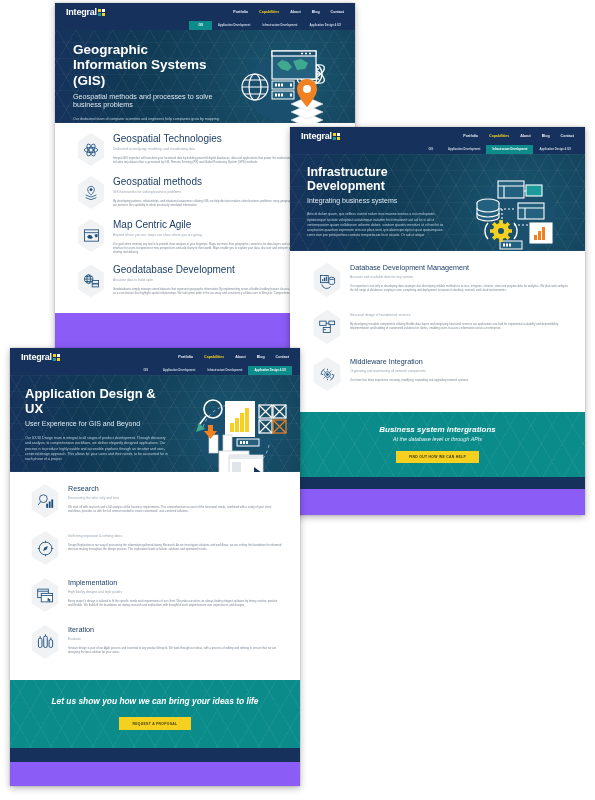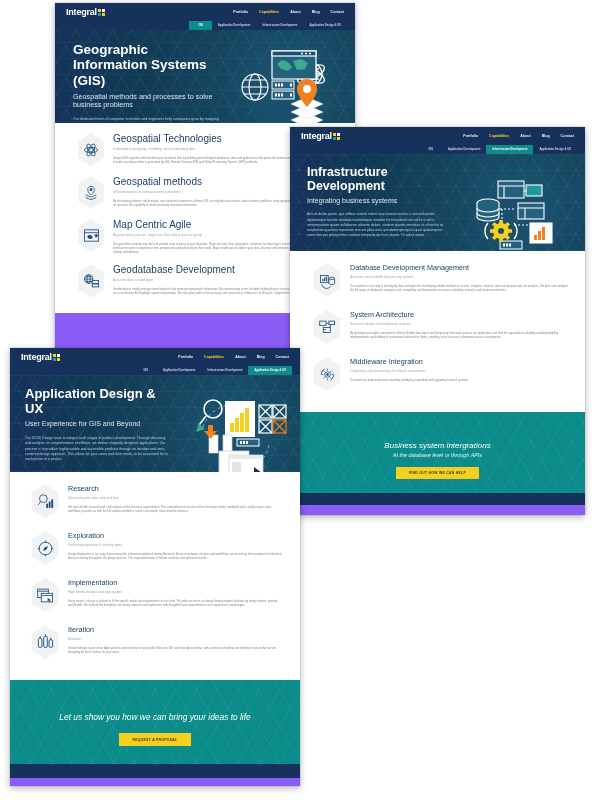--- a/index.html
+++ b/index.html
@@ -113,21 +113,21 @@
     overflow: hidden;
   }
   .cta::before{
     content:"";
     position:absolute; inset:0;
     background-image:
       repeating-linear-gradient(60deg, rgba(255,255,255,.05) 0 1px, transparent 1px 18px),
       repeating-linear-gradient(-60deg, rgba(255,255,255,.05) 0 1px, transparent 1px 18px);
   }
   .cta > * { position: relative; z-index: 2; }
-  .cta-title { color: #ffffff; font-style: italic; font-weight: normal; margin-top: 16px; }
+  .cta-title { color: #ffffff; font-style: italic; font-weight: bold; }
   .cta-sub   { color: #e6f5f5; font-style: italic; }
   .cta-btn {
     display: inline-block;
     background: #f5d020; color: #3a3a12;
     border: none; font-weight: bold;
     letter-spacing: .3px;
     cursor: pointer;
   }
   .footer-strip { background: #16325c; }
 
@@ -505,21 +505,20 @@
             <div class="hex">
           <svg viewBox="0 0 24 24" width="17" height="17" fill="none" stroke="#1d4f7c" stroke-width="1.2">
             <rect x="1" y="3" width="9" height="6"></rect>
                 <rect x="14" y="3" width="8" height="5"></rect>
             <rect x="6" y="12" width="10" height="7"></rect>
                 <path d="M10 6h4M10 15H6M16 8v4"></path>
           </svg>
             </div>
           </div>
         <div class="ftext">
-          <div class="ftitle">System Architecture</div>
           <div class="fsub">Structural design of foundational services</div>
           <div class="fbody">By developing reusable components utilizing flexible data layers and integrating functional services our applications are built for exponential scalability and dependability. Implementation and building of customized solutions for clients, enabling users to access information across an enterprise.</div>
         </div>
       </div>
       <div class="feature">
         <div class="hexwrap">
             <div class="hex">
           <svg viewBox="0 0 24 24" width="17" height="17" fill="none" stroke="#1d4f7c" stroke-width="1.2">
             <circle cx="12" cy="12" r="4"></circle>
                 <circle cx="12" cy="12" r="1.4" fill="#1d4f7c"></circle>
@@ -668,21 +667,20 @@
         <div class="hexwrap">
             <div class="hex">
           <svg viewBox="0 0 24 24" width="17" height="17" fill="none" stroke="#1d4f7c" stroke-width="1.2">
             <circle cx="12" cy="12" r="9"></circle>
                 <path d="M15.5 8.5l-2 5-5 2 2-5z" fill="#1d4f7c" stroke="none"></path>
             <path d="M12 1v3M12 20v3M1 12h3M20 12h3"></path>
           </svg>
             </div>
           </div>
         <div class="ftext">
-          <div class="ftitle">Exploration</div>
           <div class="fsub">Gathering inspiration &amp; refining ideas</div>
           <div class="fbody">Design Exploration is our way of processing the information gathered during Research. As we investigate solutions and workflows, we are setting the foundation for informed decision making throughout the design process. This exploration leads to holistic solutions and optimized results.</div>
         </div>
       </div>
       <div class="feature">
         <div class="hexwrap">
             <div class="hex">
           <svg viewBox="0 0 24 24" width="17" height="17" fill="none" stroke="#1d4f7c" stroke-width="1.2">
             <rect x="1" y="3" width="15" height="12"></rect>
                 <path d="M1 6h15"></path>

